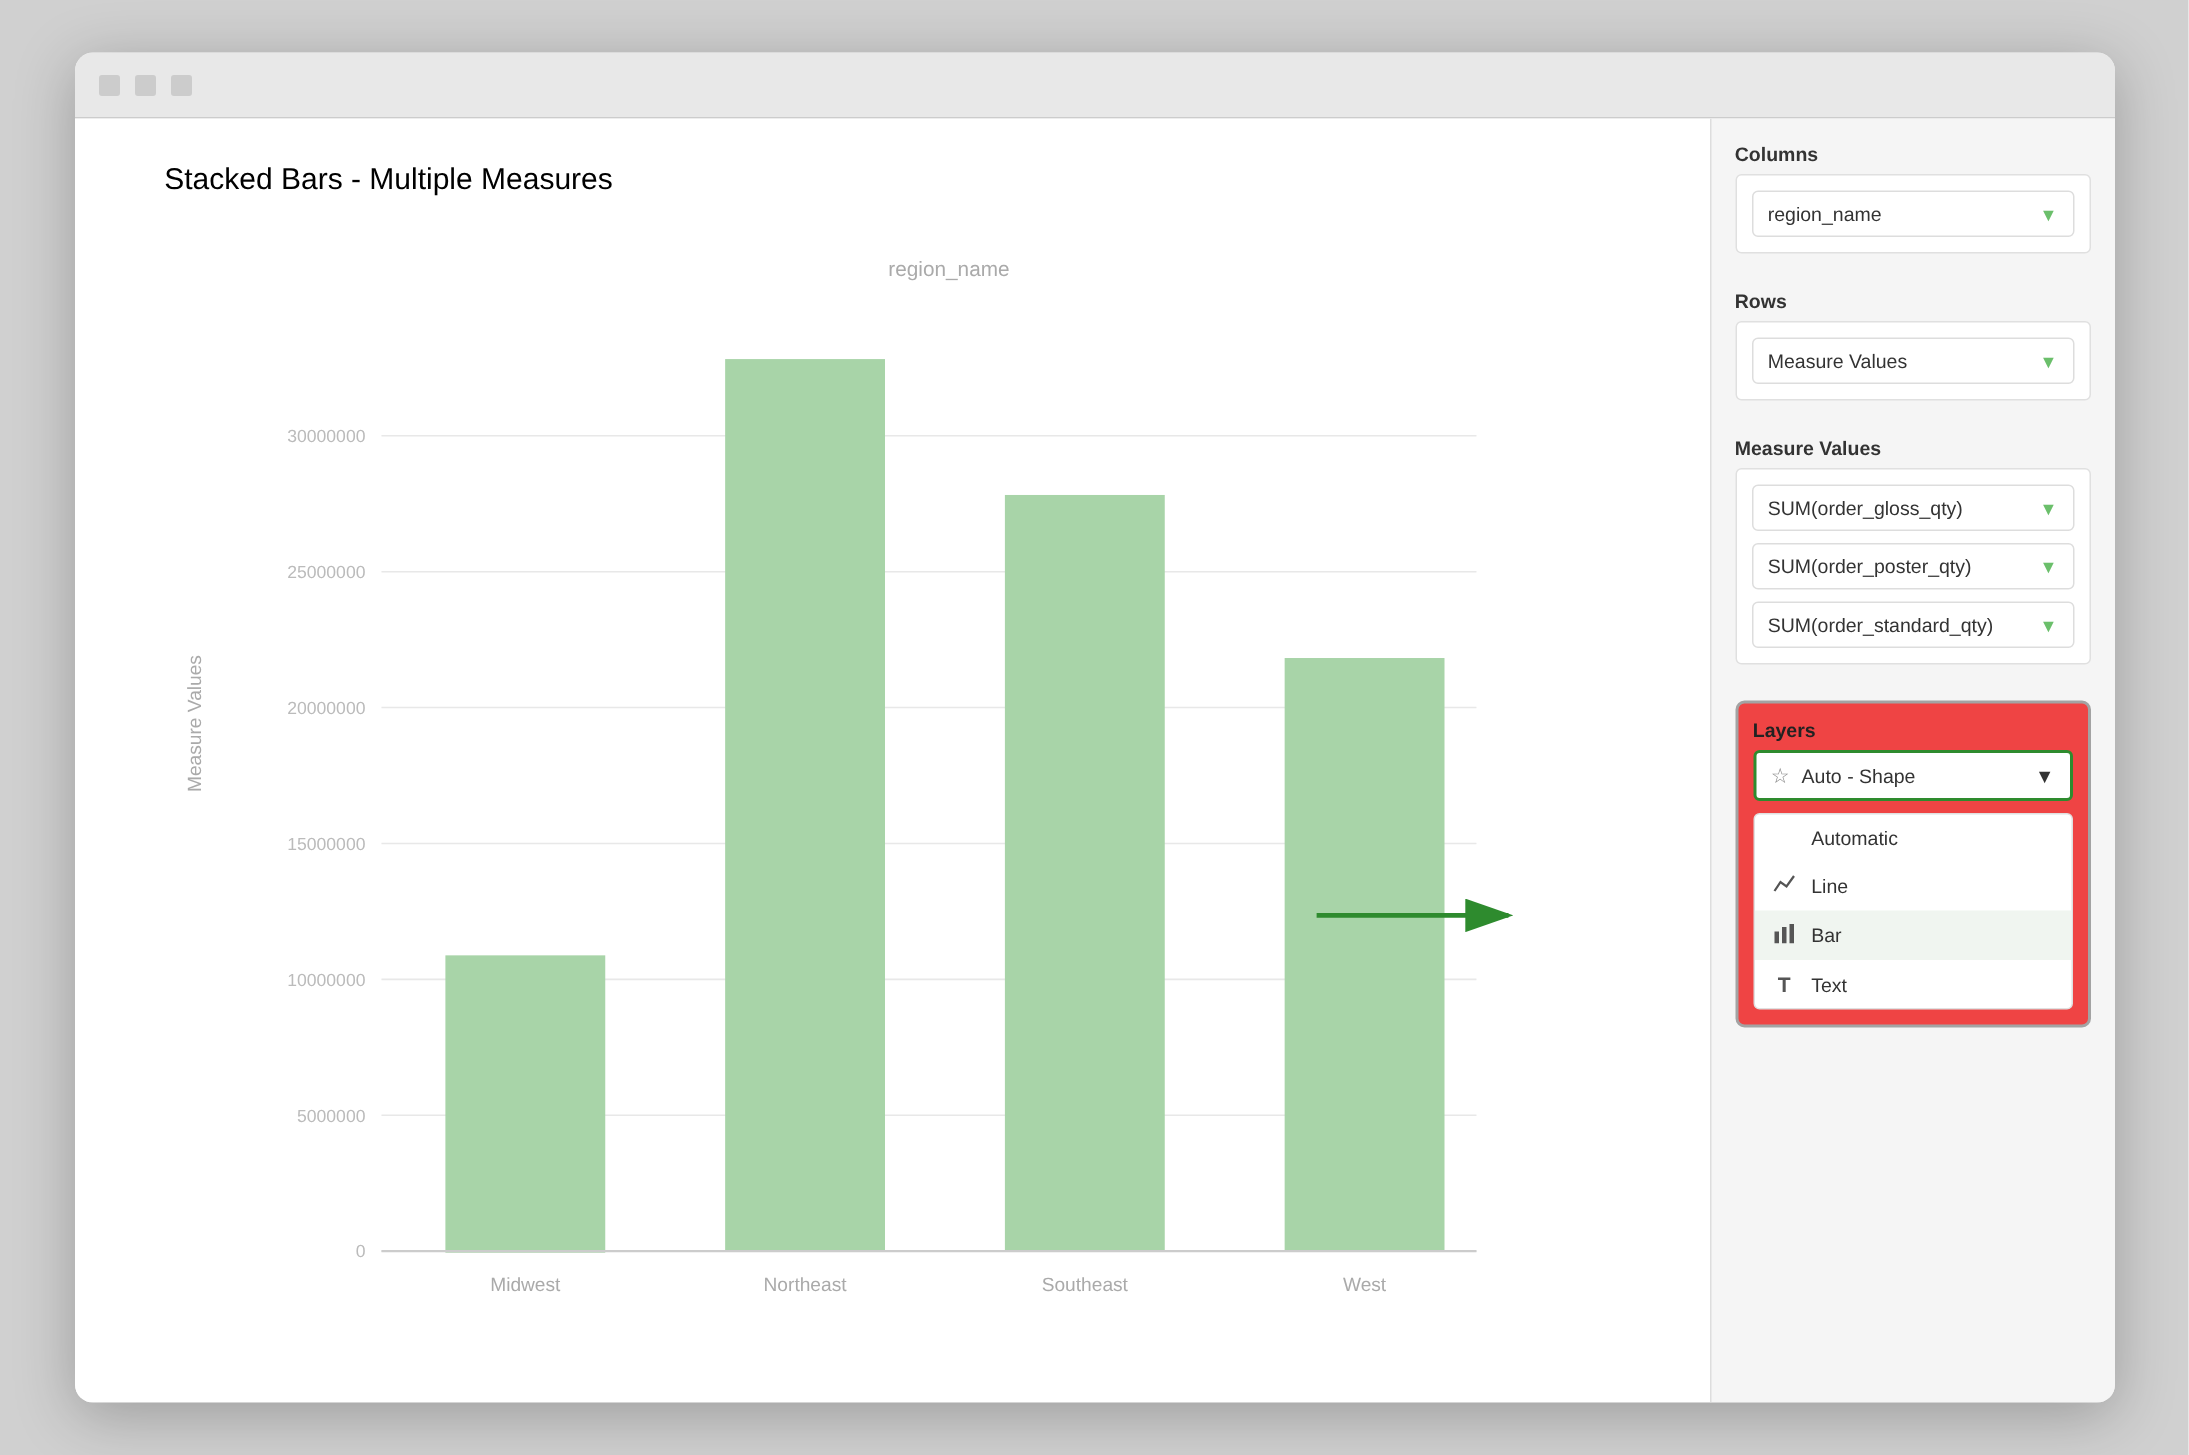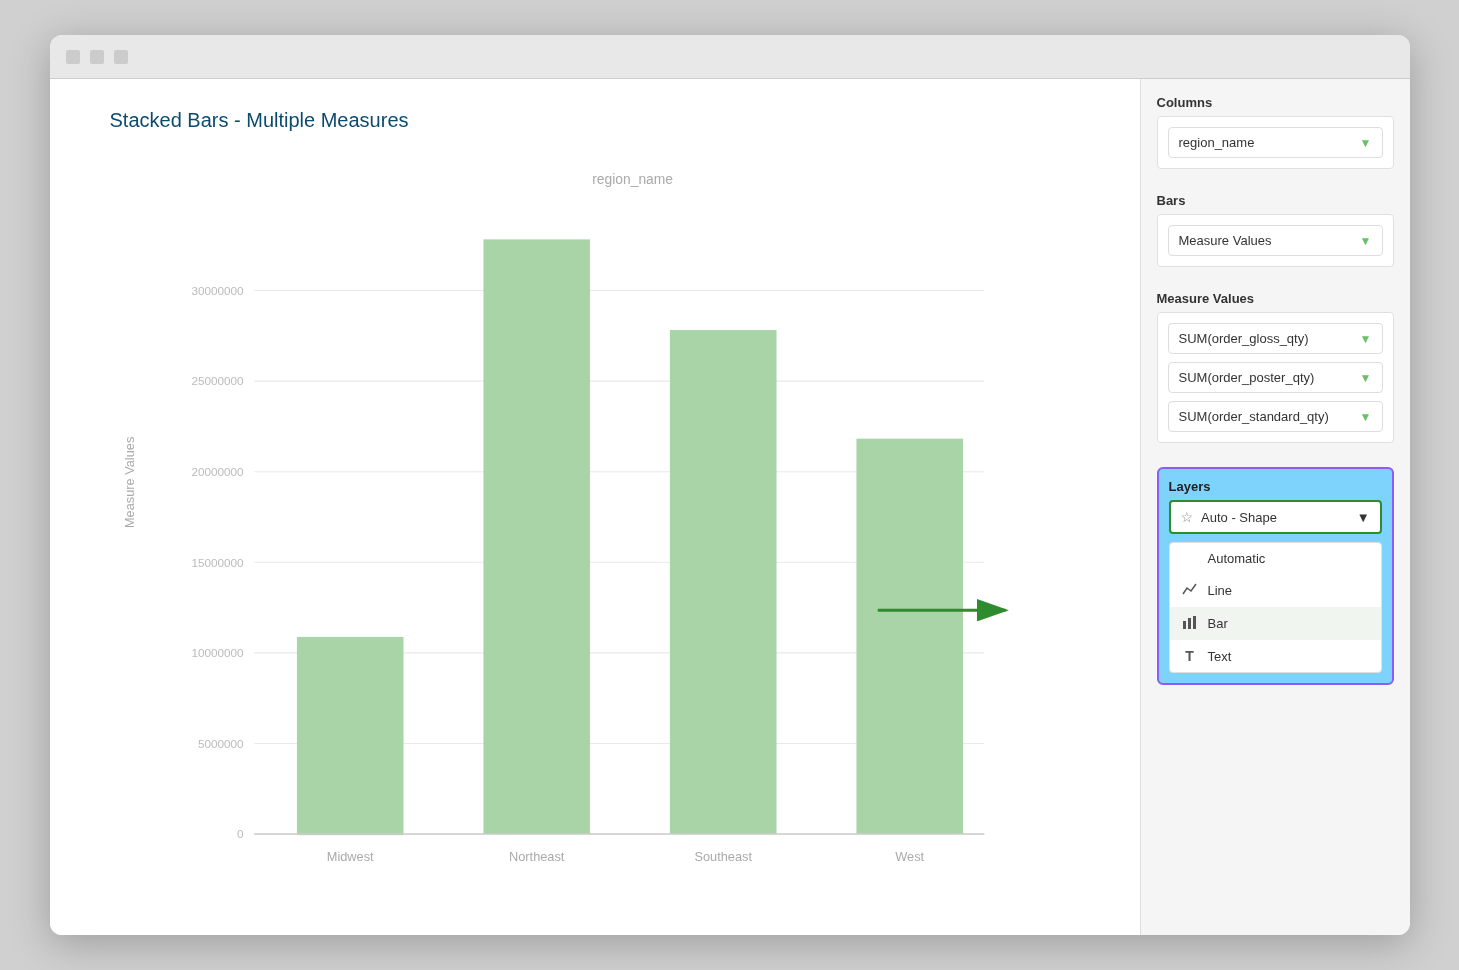--- a/index.html
+++ b/index.html
@@ -45,21 +45,21 @@
     }
     .chart-panel {
       flex: 1;
       background: #fff;
       padding: 30px 30px 20px 20px;
       position: relative;
       overflow: hidden;
     }
     .chart-title {
       font-size: 20px;
-      color: #0c4a6e;
+      color: #000000;
       font-weight: 400;
       margin-bottom: 20px;
       margin-left: 40px;
     }
     .chart-area {
       position: relative;
       width: 100%;
       height: calc(100% - 60px);
     }
     .right-panel {
@@ -101,22 +101,22 @@
       border-radius: 4px;
       padding: 10px;
       margin-bottom: 0;
     }
     .measure-values-section {
       display: flex;
       flex-direction: column;
       gap: 4px;
     }
     .layers-section {
-      background: #7dd3fc;
-      border: 2px solid #8b5cf6;
+      background: #ef4444;
+      border: 2px solid #a3a3a3;
       border-radius: 6px;
       padding: 10px;
       position: relative;
     }
     .layers-section .section-label {
       color: #222;
     }
     .layers-dropdown-btn {
       background: #fff;
       border: 2px solid #2e8b2e;
@@ -238,21 +238,21 @@
         <div class="section-label">Columns</div>
         <div class="section-block">
           <div class="dropdown-field">
             <span>region_name</span>
             <span class="arrow">▼</span>
           </div>
         </div>
       </div>
 
       <div>
-        <div class="section-label">Bars</div>
+        <div class="section-label">Rows</div>
         <div class="section-block">
           <div class="dropdown-field">
             <span>Measure Values</span>
             <span class="arrow">▼</span>
           </div>
         </div>
       </div>
 
       <div>
         <div class="section-label">Measure Values</div>

